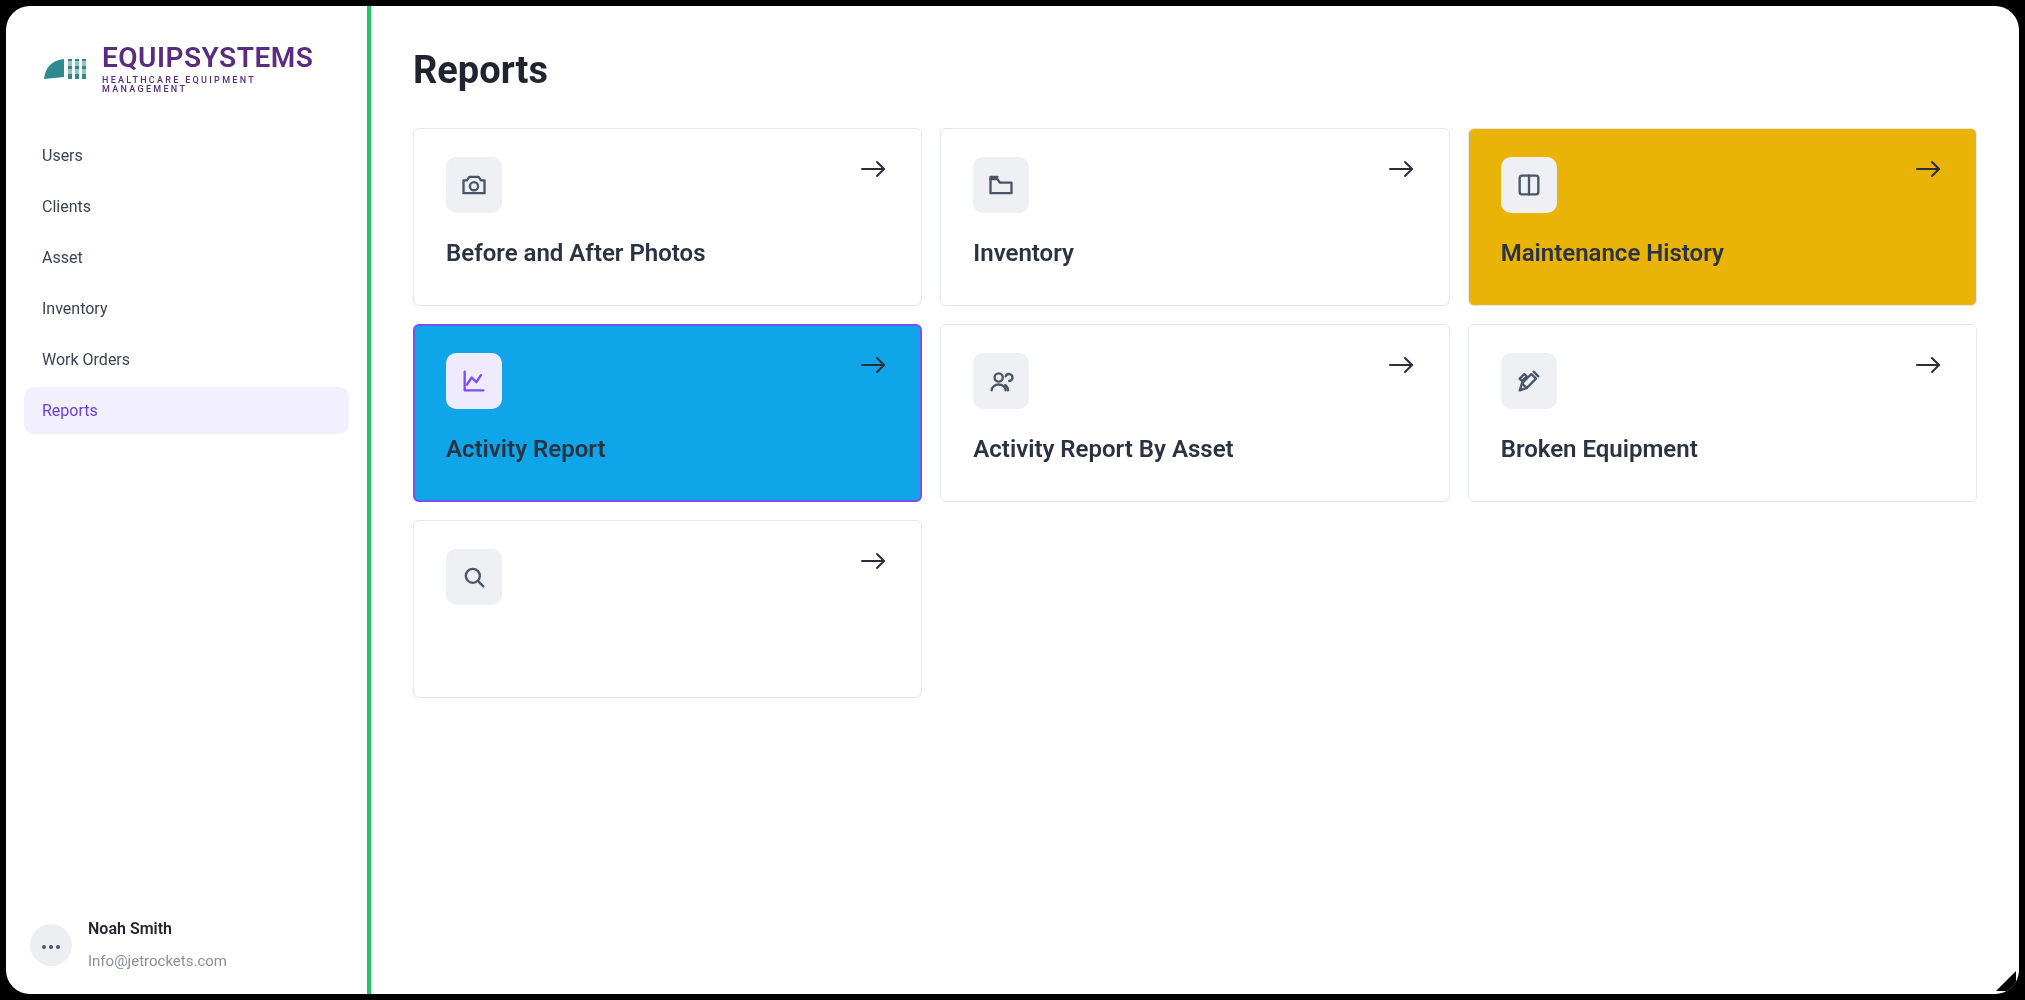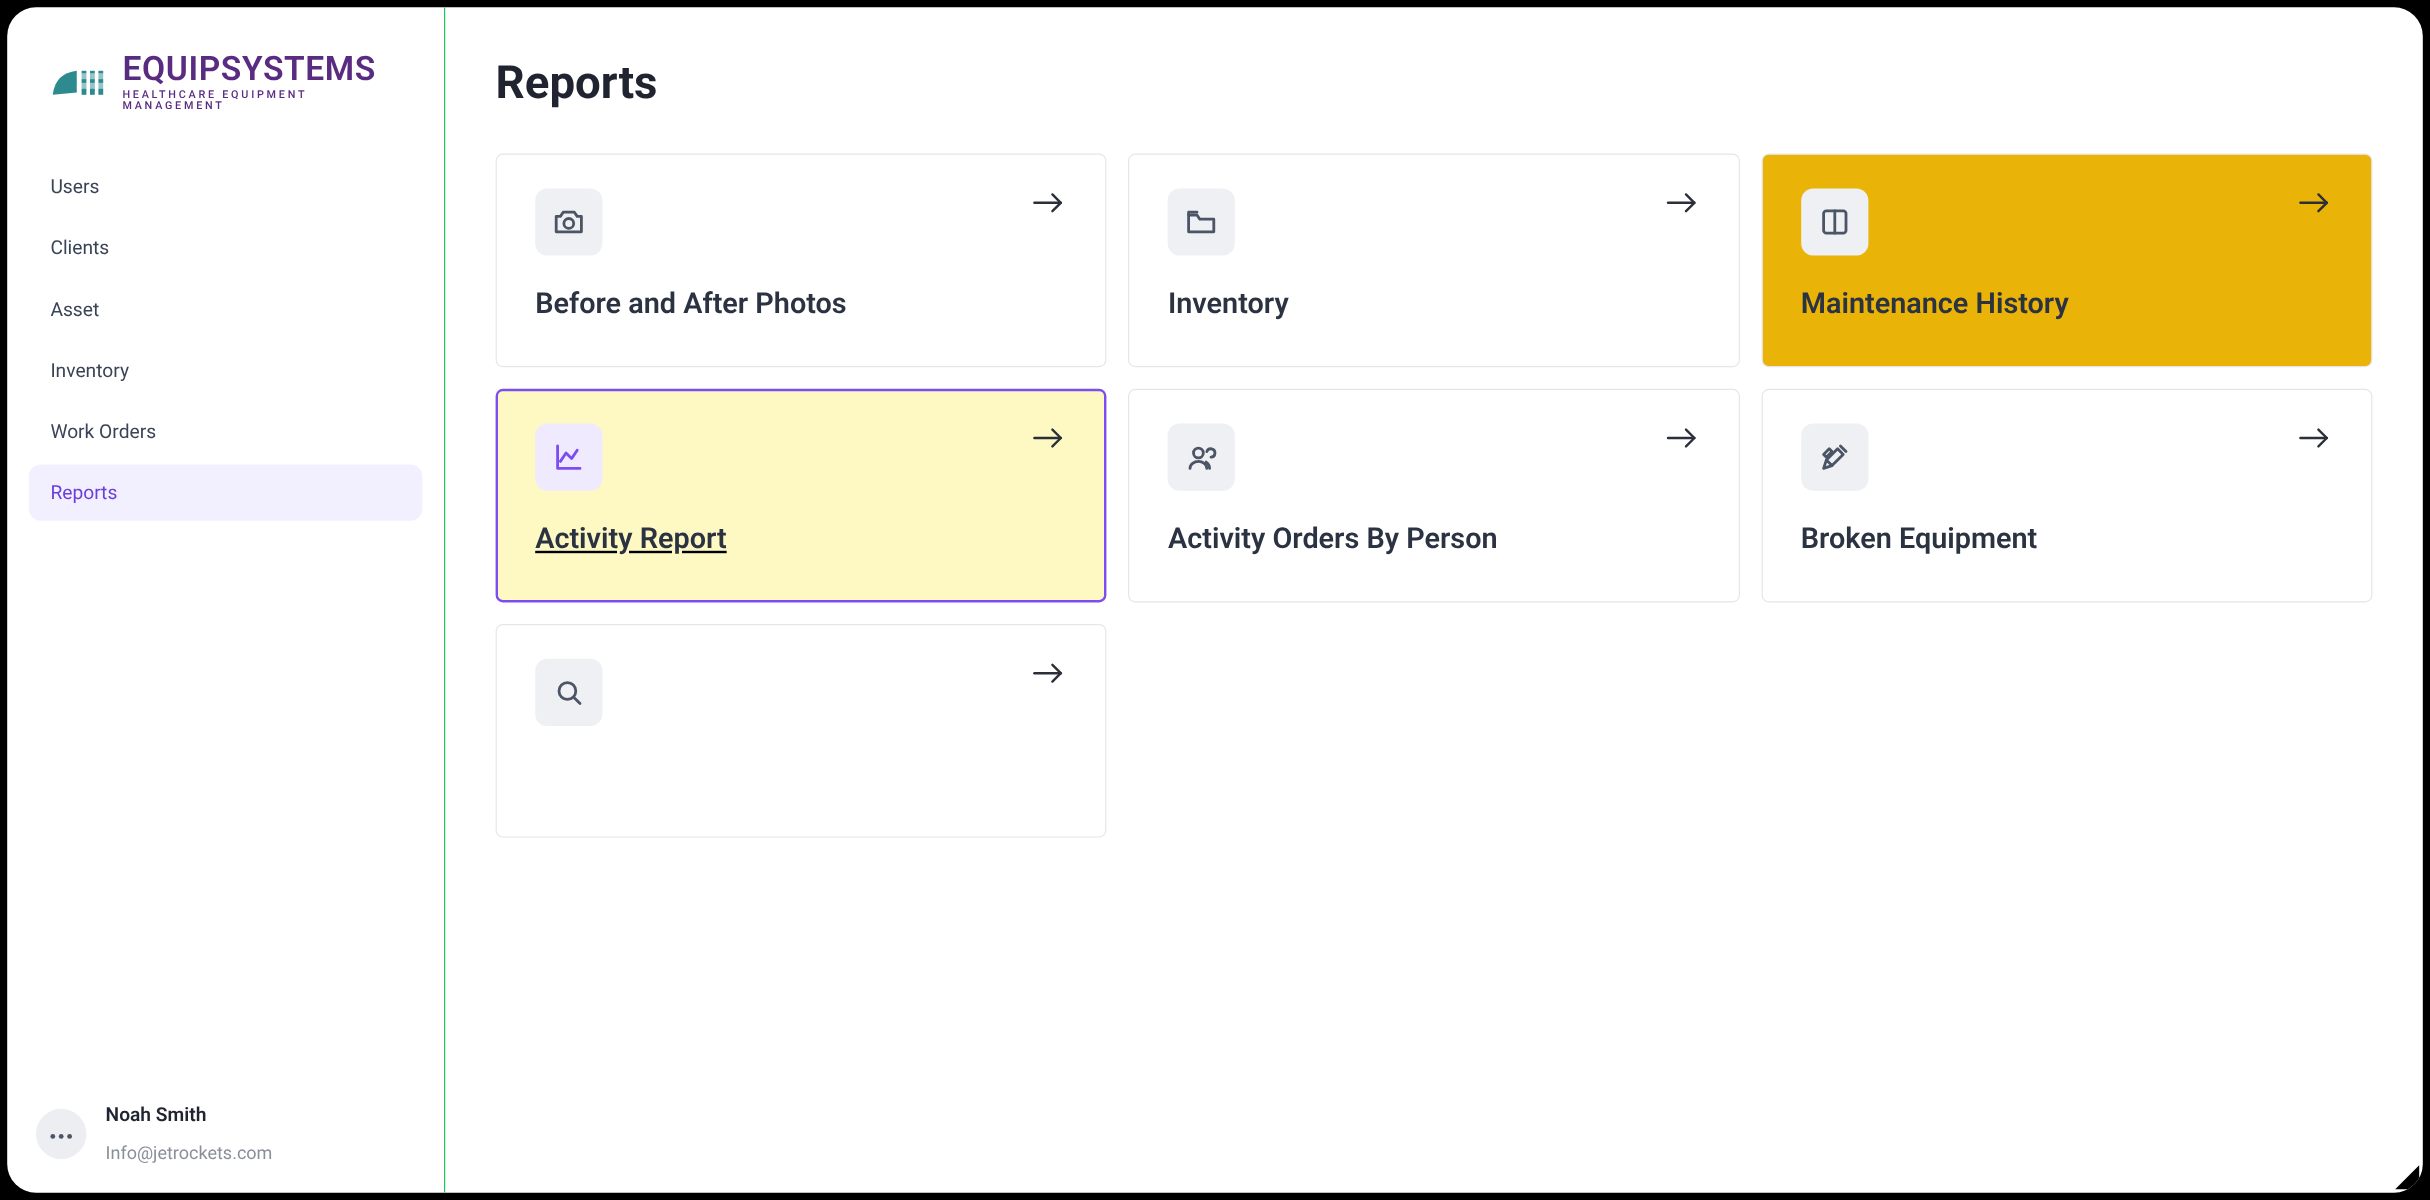--- a/index.html
+++ b/index.html
@@ -16,21 +16,21 @@
   top: 6px;
   right: 6px;
   bottom: 6px;
   background: #fff;
   border-radius: 24px;
   display: flex;
   overflow: hidden;
 }
 .sidebar {
   width: 365px;
-  border-right: 1px solid #22c55e;
+  border-right: 4px solid #22c55e;
   display: flex;
   flex-direction: column;
   padding: 18px 18px 20px;
 }
 .logo-wrap {
   padding: 20px 18px 18px;
 }
 .logo {
   display: flex;
   align-items: center;
@@ -111,23 +111,22 @@
   background: #fff;
   cursor: pointer;
   display: flex;
   flex-direction: column;
   gap: 26px;
   min-height: 178px;
 }
 .card.hover { background: #eab308; }
 .card.selected {
   border: 2px solid #7c4df0;
-  background: #fef9c3;
+  background: #0ea5e9;
   padding: 27px 31px 35px;
-  text-decoration: underline;
 }
 .card-head { display:flex; align-items:flex-start; justify-content:space-between; }
 .card-icon {
   width: 56px; height: 56px;
   background: #eef0f3;
   border-radius: 10px;
   display:flex;align-items:center;justify-content:center;
 }
 .card.selected .card-icon { background: #efeafd; }
 .card.selected .card-icon svg { stroke: #7c4df0; }
@@ -283,21 +282,21 @@
                 <path d="M18 20c0-2-1-3.5-2.5-4.5"></path>
               </svg>
           </span>
           <span class="arrow">
             <svg width="30" height="24" viewBox="0 0 30 24" fill="none" stroke-width="2" stroke-linecap="round" stroke-linejoin="round">
                 <line x1="3" y1="12" x2="25" y2="12"></line>
                 <polyline points="18 5 25 12 18 19"></polyline>
               </svg>
           </span>
         </div>
-        <div class="card-title">Activity Orders By Person</div>
+        <div class="card-title">Activity Report By Asset</div>
       </div>
 
       <div class="card">
         <div class="card-head">
           <span class="card-icon">
             <svg width="28" height="28" viewBox="0 0 24 24" fill="none" stroke-width="2" stroke-linecap="round" stroke-linejoin="round">
                 <path d="M14 6l4 4-8 8-4-4z"></path>
                 <path d="M16 4l4 4"></path>
                 <path d="M6 14l-2 6 6-2"></path>
                 <path d="M8 6l-4 4 2 2 4-4z"></path>

